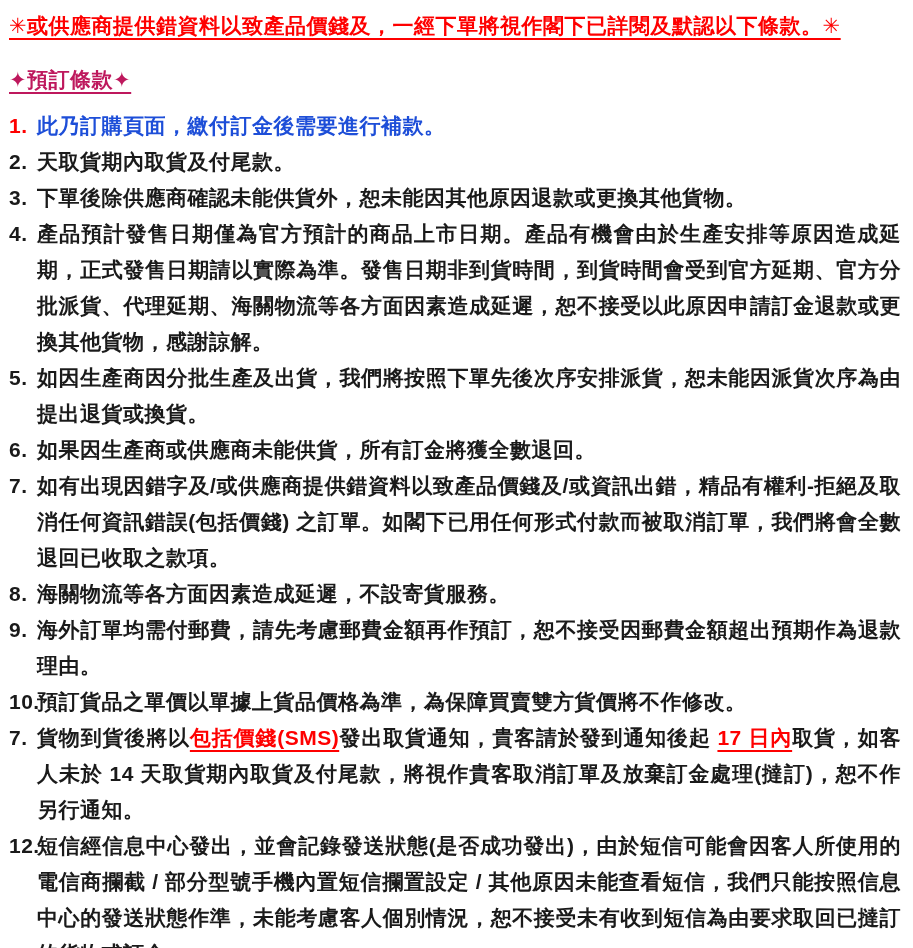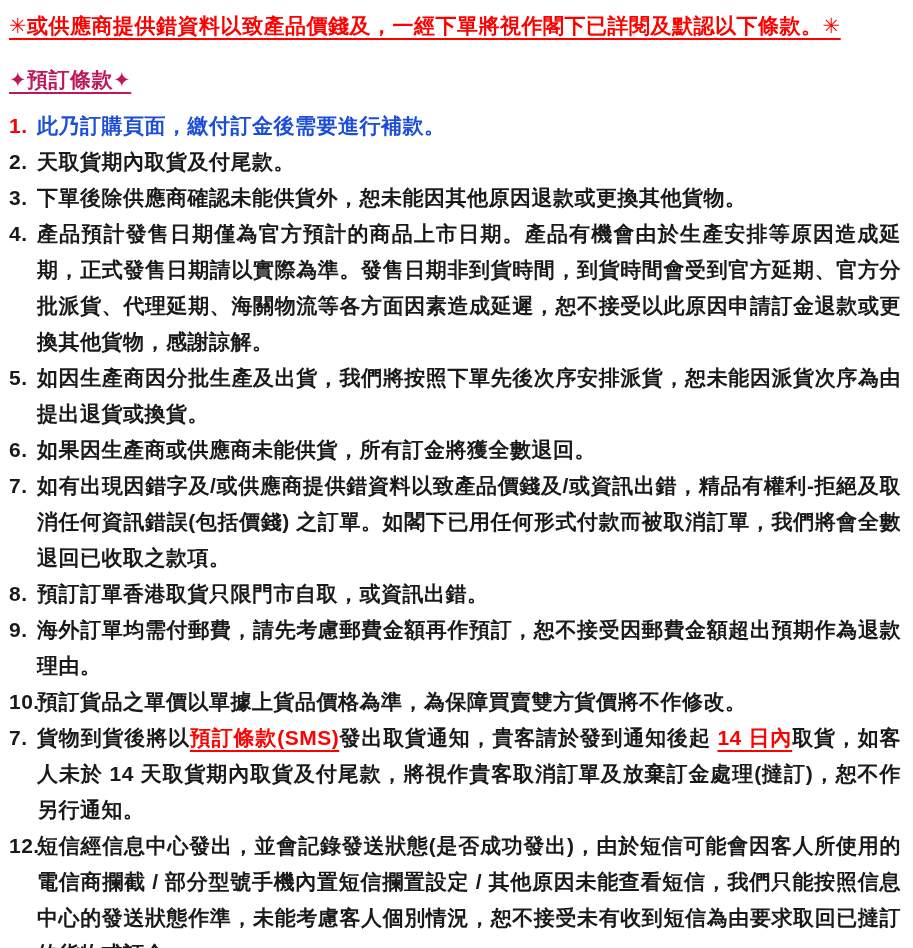--- a/index.html
+++ b/index.html
@@ -93,32 +93,32 @@
       <li class="term">
         <span class="num">6.</span>
         <span class="body"><span class="seg-plain">如果因生產商或供應商未能供貨，所有訂金將獲全數退回。</span></span>
       </li>
       <li class="term">
         <span class="num">7.</span>
         <span class="body"><span class="seg-plain">如有出現因錯字及/或供應商提供錯資料以致產品價錢及/或資訊出錯，精品有權利-拒絕及取消任何資訊錯誤(包括價錢) 之訂單。如閣下已用任何形式付款而被取消訂單，我們將會全數退回已收取之款項。</span></span>
       </li>
       <li class="term">
         <span class="num">8.</span>
-        <span class="body"><span class="seg-plain">預訂訂單香港取貨只限門市自取，或資訊出錯。</span></span>
+        <span class="body"><span class="seg-plain">海關物流等各方面因素造成延遲，不設寄貨服務。</span></span>
       </li>
       <li class="term">
         <span class="num">9.</span>
         <span class="body"><span class="seg-plain">海外訂單均需付郵費，請先考慮郵費金額再作預訂，恕不接受因郵費金額超出預期作為退款理由。</span></span>
       </li>
       <li class="term">
         <span class="num">10.</span>
         <span class="body"><span class="seg-plain">預訂貨品之單價以單據上貨品價格為準，為保障買賣雙方貨價將不作修改。</span></span>
       </li>
       <li class="term">
         <span class="num">7.</span>
-        <span class="body"><span class="seg-plain">貨物到貨後將以</span><span class="seg-red-underline">預訂條款(SMS)</span><span class="seg-plain">發出取貨通知，貴客請於發到通知後起 </span><span class="seg-red-underline">14 日內</span><span class="seg-plain">取貨，如客人未於 14 天取貨期內取貨及付尾款，將視作貴客取消訂單及放棄訂金處理(撻訂)，恕不作另行通知。</span></span>
+        <span class="body"><span class="seg-plain">貨物到貨後將以</span><span class="seg-red-underline">包括價錢(SMS)</span><span class="seg-plain">發出取貨通知，貴客請於發到通知後起 </span><span class="seg-red-underline">17 日內</span><span class="seg-plain">取貨，如客人未於 14 天取貨期內取貨及付尾款，將視作貴客取消訂單及放棄訂金處理(撻訂)，恕不作另行通知。</span></span>
       </li>
       <li class="term">
         <span class="num">12.</span>
         <span class="body"><span class="seg-plain">短信經信息中心發出，並會記錄發送狀態(是否成功發出)，由於短信可能會因客人所使用的電信商攔截 / 部分型號手機內置短信攔置設定 / 其他原因未能查看短信，我們只能按照信息中心的發送狀態作準，未能考慮客人個別情況，恕不接受未有收到短信為由要求取回已撻訂的貨物或訂金。</span></span>
       </li>
     </ol>
 </div>
 
 </body></html>

